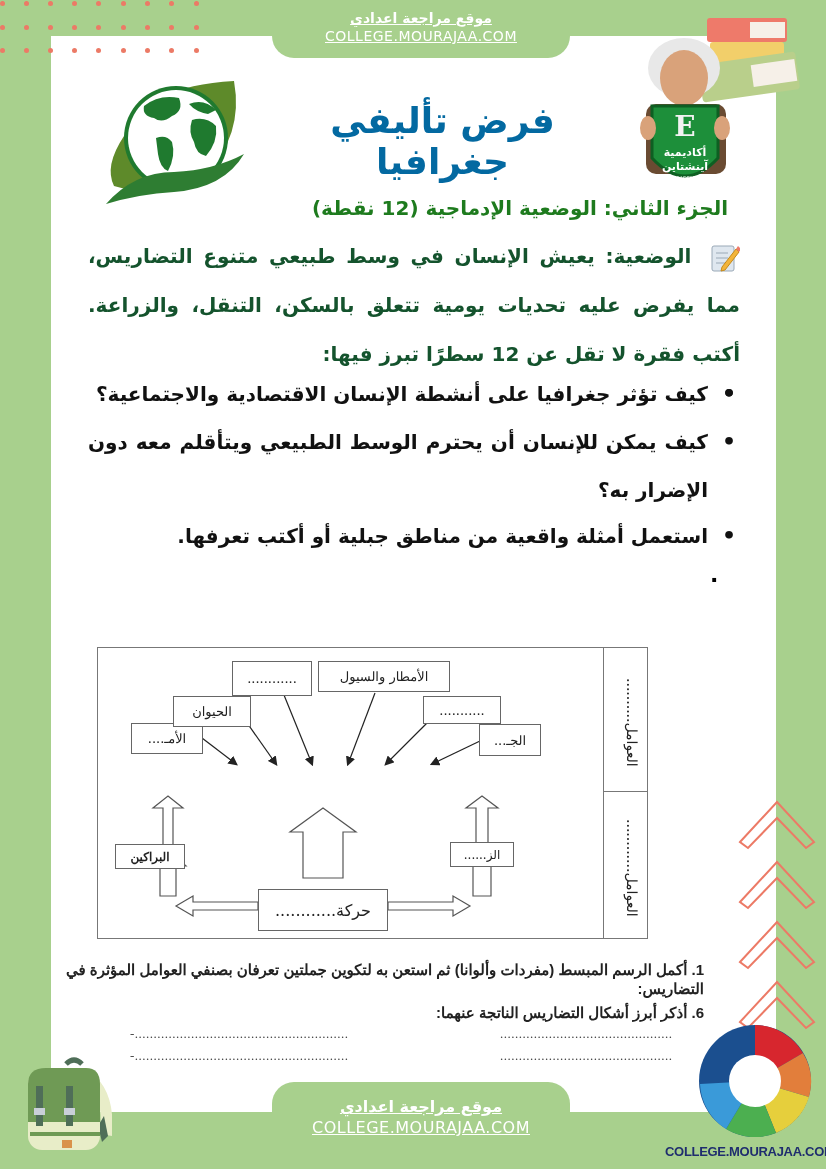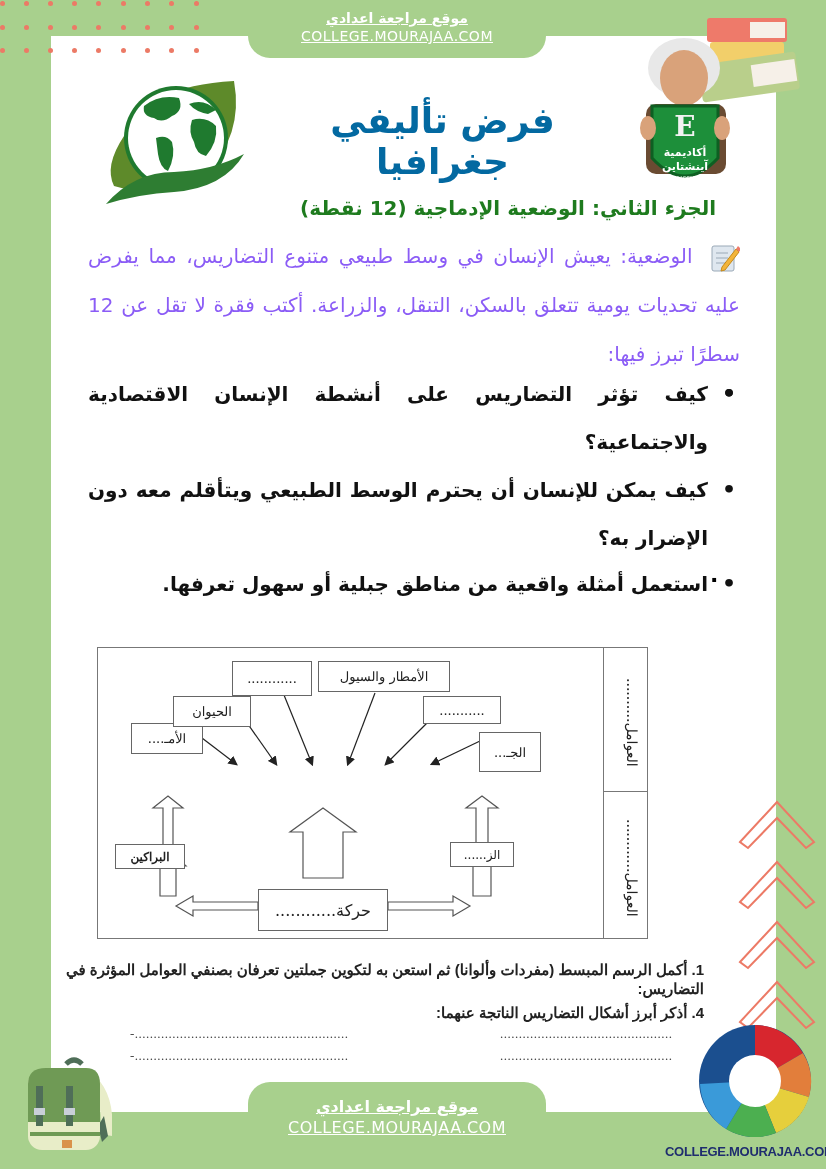--- a/index.html
+++ b/index.html
@@ -7,33 +7,33 @@
   body{position:relative;font-family:"DejaVu Sans",sans-serif;}
   .green{background:#a8d08d;}
   
   .frame-top{position:absolute;left:0;top:0;width:826px;height:36px;}
   .frame-left{position:absolute;left:0;top:0;width:51px;height:1169px;}
   .frame-right{position:absolute;left:776px;top:0;width:50px;height:1169px;}
   .frame-bottom{position:absolute;left:0;top:1112px;width:826px;height:57px;}
   .white-sheet{position:absolute;left:51px;top:36px;width:725px;height:1076px;background:#fff;}
   .dots{position:absolute;left:0;top:0;width:200px;height:52px;}
   .dot{position:absolute;width:5px;height:5px;border-radius:50%;background:#ec7a66;}
-  .banner{position:absolute;left:248px;width:298px;text-align:center;color:#fff;border-radius:22px;}
+  .banner{position:absolute;left:272px;width:298px;text-align:center;color:#fff;border-radius:22px;}
   .banner.top{top:0;height:58px;padding-top:9px;background:#a8d08d;border-top-left-radius:0;border-top-right-radius:0;}
   .banner.bottom{top:1082px;height:87px;padding-top:14px;background:#a8d08d;border-bottom-left-radius:0;border-bottom-right-radius:0;}
   .banner .ar{font-size:14px;font-weight:bold;text-decoration:underline;line-height:18px;direction:rtl;}
   .banner .en{font-size:14px;letter-spacing:0.5px;text-decoration:underline;line-height:18px;}
   .banner.bottom .ar,.banner.bottom .en{font-size:16px;line-height:21px;}
   
   .title{position:absolute;left:270px;top:100px;width:345px;text-align:center;direction:rtl;font-size:36px;font-weight:bold;color:#0369a1;}
   .globe{position:absolute;left:84px;top:76px;width:170px;height:130px;}
   .mascot{position:absolute;left:632px;top:8px;width:170px;height:190px;}
-  .section-title{position:absolute;left:300px;top:196px;width:440px;text-align:left;direction:rtl;font-size:20px;font-weight:bold;color:#1e7b1e;}
-  
-  .para{position:absolute;left:88px;top:232px;width:652px;direction:rtl;text-align:justify;font-size:20px;font-weight:normal;color:#8b5cf6;line-height:49px;}
+  .section-title{position:absolute;left:300px;top:196px;width:440px;text-align:center;direction:rtl;font-size:20px;font-weight:bold;color:#1e7b1e;}
+  
+  .para{position:absolute;left:88px;top:232px;width:652px;direction:rtl;text-align:justify;font-size:20px;font-weight:bold;color:#14532d;line-height:49px;}
   .pencil{display:inline-block;width:30px;height:30px;vertical-align:middle;margin-left:8px;}
   .bullets{position:absolute;left:88px;top:370px;width:652px;direction:rtl;list-style:none;}
   .bullets li{position:relative;padding-right:32px;font-size:20px;font-weight:bold;color:#111;line-height:44px;text-align:justify;}
   .bullets li .b{position:absolute;right:4px;top:0;font-size:22px;}
   .bullets li.two{line-height:48px;}
   
   .diagram{position:absolute;left:97px;top:647px;width:551px;height:292px;border:1.5px solid #777;}
   .dside{position:absolute;left:505px;top:0;width:44px;height:100%;border-left:1.5px solid #777;}
   .dside .split{position:absolute;left:0;top:143px;width:44px;border-top:1.5px solid #777;}
   .vlabel{position:absolute;left:8px;width:28px;writing-mode:vertical-rl;direction:rtl;font-family:"DejaVu Serif",serif;font-size:14px;color:#222;text-align:center;}
@@ -133,23 +133,23 @@
       <line x1="6" y1="20" x2="16" y2="20" stroke="#9aa9b7"></line>
     <path d="M12 24 L26 6 L29 9 L15 27 L11 28Z" fill="#f3b43a" stroke="#c58a1a"></path>
     <path d="M26 6 L28 3 L31 6 L29 9Z" fill="#ee7a6a"></path>
   </svg>
   <span>الوضعية:</span>
   <span>يعيش الإنسان   في وسط طبيعي متنوع التضاريس، مما يفرض عليه تحديات يومية تتعلق بالسكن، التنقل، والزراعة. أكتب فقرة لا تقل عن 12 سطرًا تبرز فيها:</span>
 </div>
 
 <ul class="bullets">
   <li style="line-height:48px"><span class="b">•</span></li>
-  <li class="two"><span class="b">•</span><span>كيف تؤثر التضاريس على أنشطة الإنسان الاقتصادية والاجتماعية؟</span></li>
+  <li class="two"><span class="b">•</span><span>كيف تؤثر جغرافيا على أنشطة الإنسان الاقتصادية والاجتماعية؟</span></li>
   <li class="two"><span class="b">•</span><span>كيف يمكن للإنسان أن يحترم الوسط الطبيعي ويتأقلم معه دون الإضرار به؟</span></li>
-  <li><span class="b">•</span><span>استعمل أمثلة واقعية من مناطق جبلية أو سهول تعرفها.</span></li>
+  <li><span class="b">•</span><span>استعمل أمثلة واقعية من مناطق جبلية أو أكتب تعرفها.</span></li>
 </ul>
 <div style="position:absolute;left:710px;top:562px;font-size:22px;font-weight:bold;">.</div>
 
 <div class="diagram">
   <svg class="overlay" width="505" height="290" viewBox="0 0 505 290">
     <defs>
       <marker id="ah" markerWidth="8" markerHeight="8" refX="6" refY="4" orient="auto">
           <path d="M0 0 L8 4 L0 8Z" fill="#222"></path>
         </marker>
     </defs>
@@ -168,36 +168,36 @@
 
     <path d="M160 254 L95 254 L95 248 L78 258 L95 268 L95 262 L160 262Z" fill="#fff" stroke="#555" stroke-width="1.2"></path>
     <path d="M290 254 L355 254 L355 248 L372 258 L355 268 L355 262 L290 262Z" fill="#fff" stroke="#555" stroke-width="1.2"></path>
   </svg>
 
   <div class="box" style="left:33px;top:75px;width:72px;height:31px">الأمـ....</div>
   <div class="box" style="left:75px;top:48px;width:78px;height:31px">الحيوان</div>
   <div class="box" style="left:134px;top:13px;width:80px;height:35px">............</div>
   <div class="box" style="left:220px;top:13px;width:132px;height:31px">الأمطار والسيول</div>
   <div class="box" style="left:325px;top:48px;width:78px;height:28px">...........</div>
-  <div class="box" style="left:381px;top:84px;width:62px;height:40px">الجـ...</div>
+  <div class="box" style="left:381px;top:76px;width:62px;height:32px">الجـ...</div>
 
 
   <div class="box" style="left:17px;top:196px;width:70px;height:25px;font-weight:bold;font-size:12px">البراكين</div>
   <div class="box" style="left:352px;top:194px;width:64px;height:25px;font-size:12px">الز......</div>
   <div class="box" style="left:160px;top:241px;width:130px;height:42px;font-size:16px">حركة............</div>
 
   <div class="dside">
     <div class="vlabel" style="top:14px;height:120px">العوامل..........</div>
     <div class="split"></div>
     <div class="vlabel" style="top:156px;height:128px">العوامل............</div>
   </div>
 </div>
 
 <div class="q" style="top:960px">1.  أكمل الرسم المبسط (مفردات وألوانا) ثم استعن به لتكوين جملتين تعرفان بصنفي العوامل المؤثرة في التضاريس:</div>
-<div class="q" style="top:1003px">4.  أذكر أبرز أشكال التضاريس الناتجة عنهما:</div>
+<div class="q" style="top:1003px">6.  أذكر أبرز أشكال التضاريس الناتجة عنهما:</div>
 <div class="fill" style="left:130px;top:1026px">-.........................................................</div>
 <div class="fill" style="left:130px;top:1048px">-.........................................................</div>
 <div class="fill" style="left:500px;top:1026px">..............................................</div>
 <div class="fill" style="left:500px;top:1048px">..............................................</div>
 
 <svg class="chev" style="top:792px" viewBox="0 0 82 80">
     <path d="M4 50 L41 10 L78 50 L70 56 L41 26 L12 56Z" fill="none" stroke="#ec7a66" stroke-width="2"></path>
   </svg>
 <svg class="chev" style="top:852px" viewBox="0 0 82 80">
     <path d="M4 50 L41 10 L78 50 L70 56 L41 26 L12 56Z" fill="none" stroke="#ec7a66" stroke-width="2"></path>

